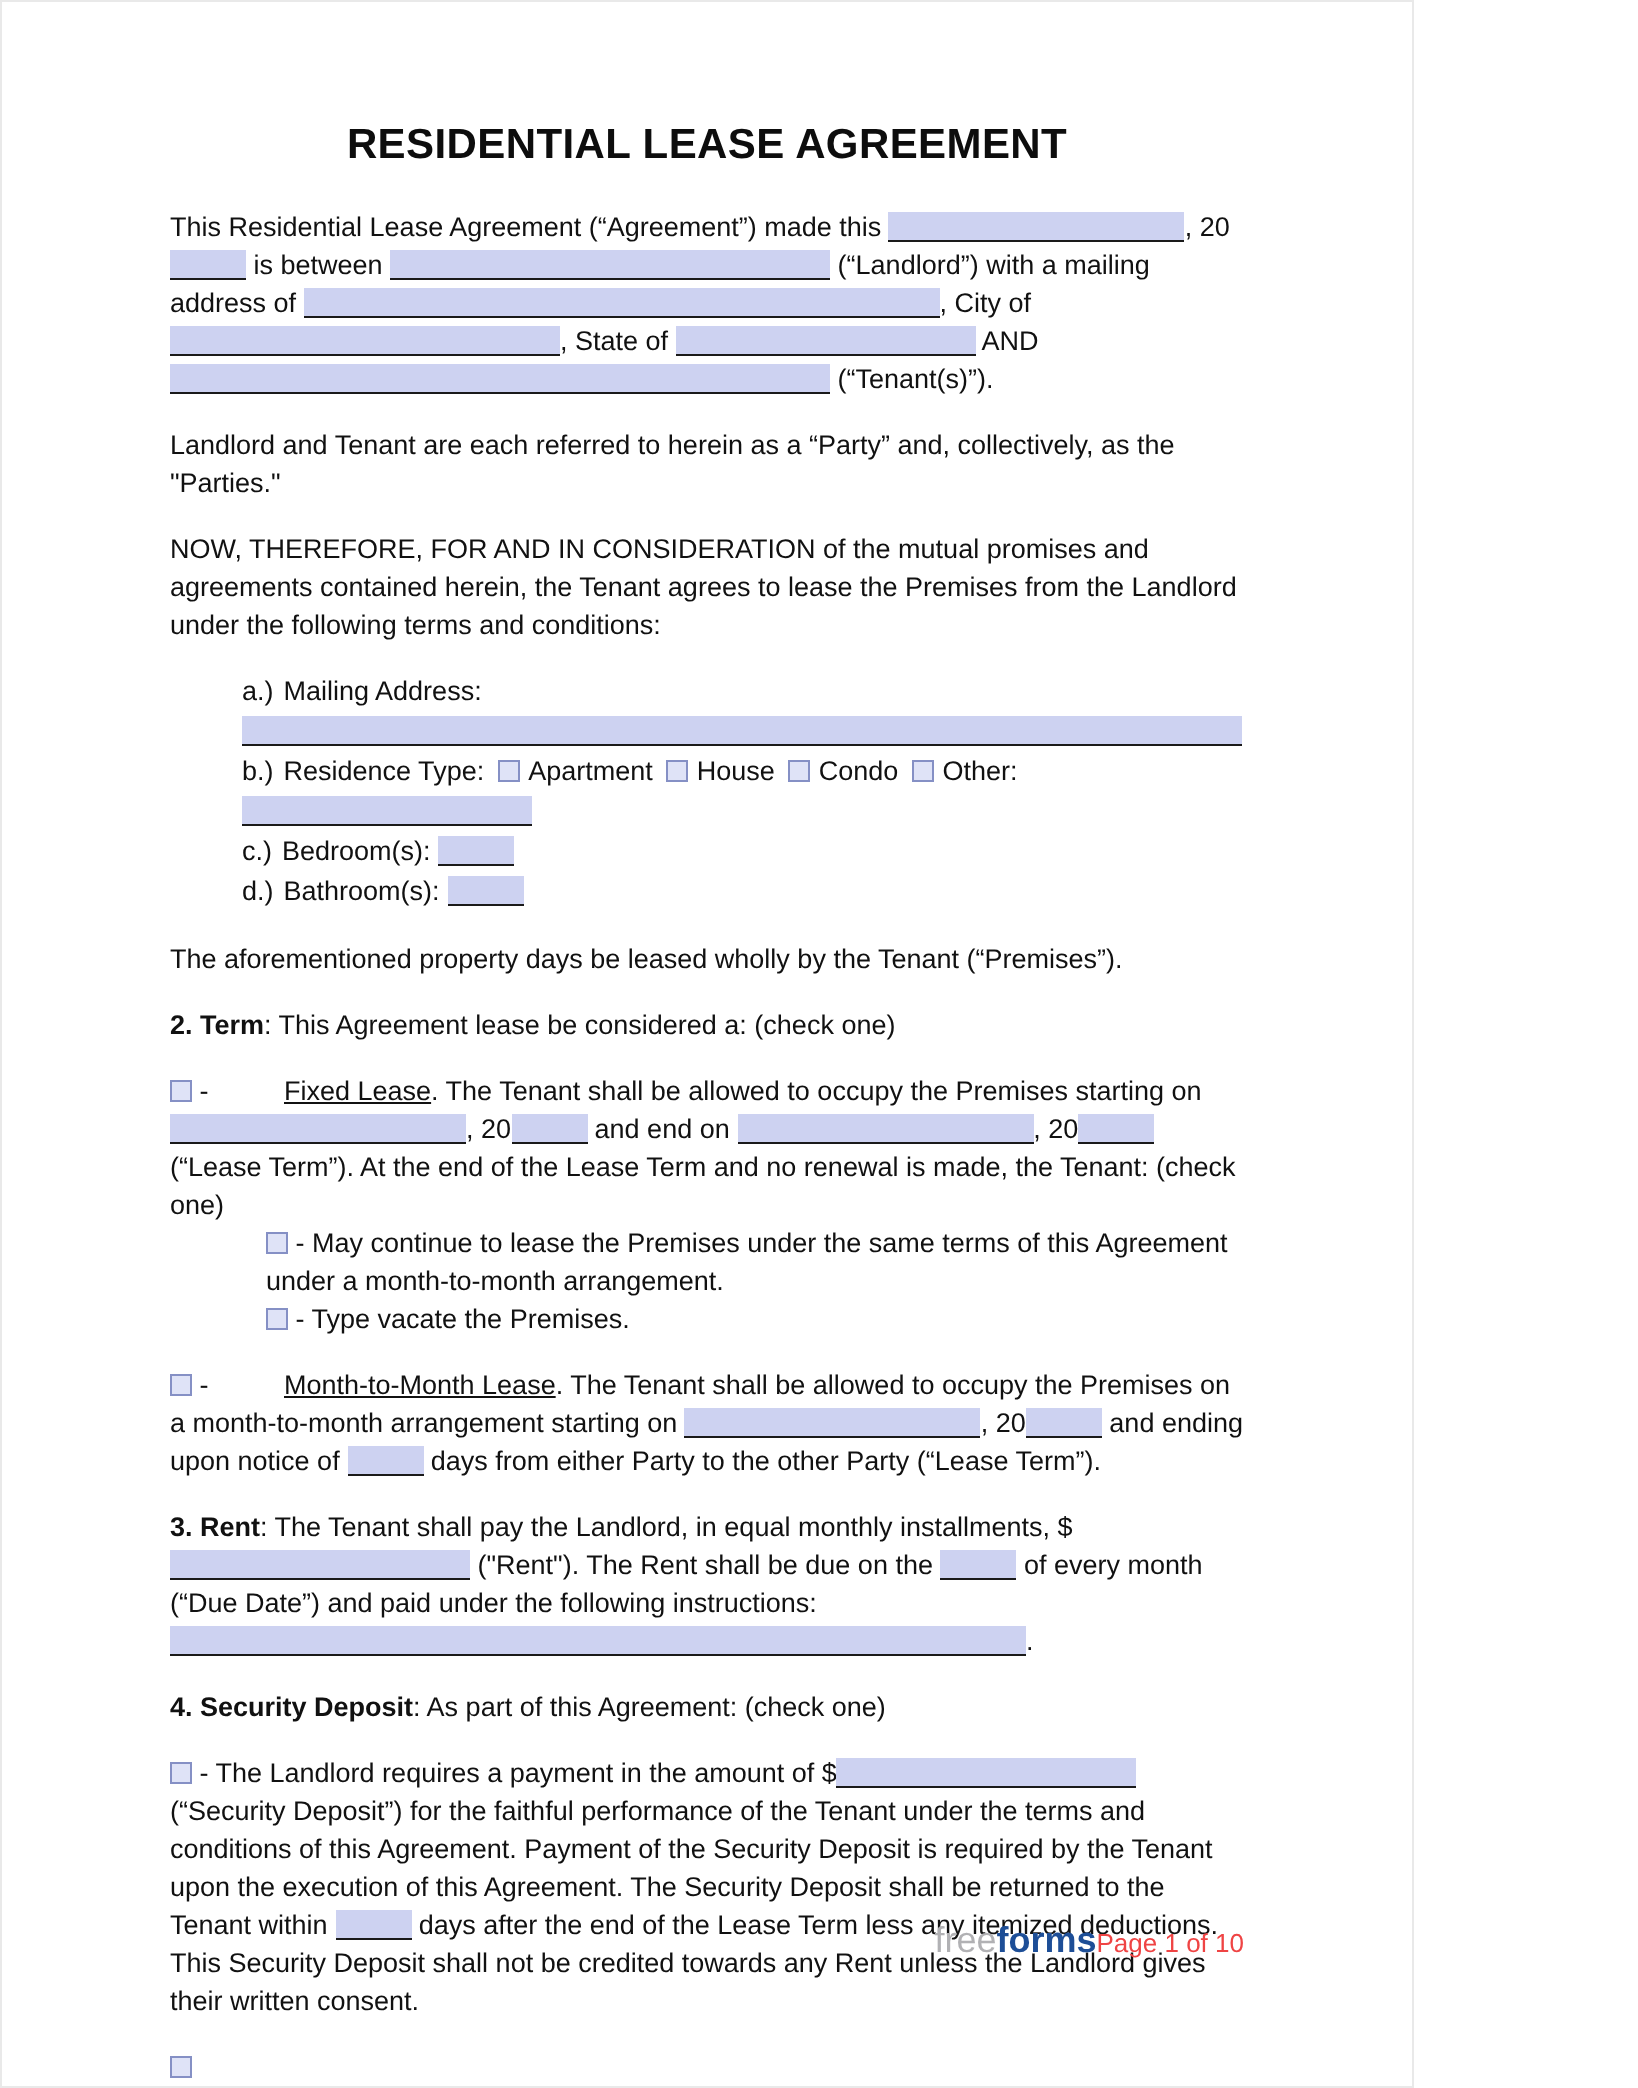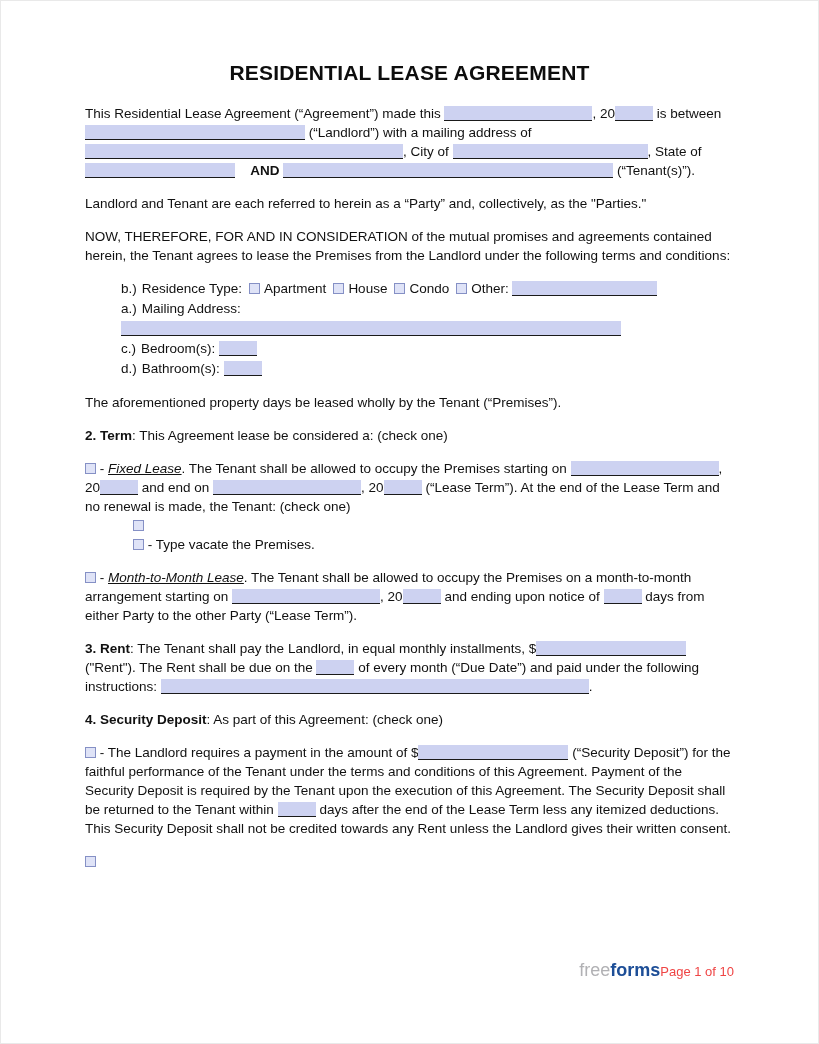--- a/index.html
+++ b/index.html
@@ -3,42 +3,42 @@
 <meta charset="utf-8">
 <style>
   * { box-sizing: border-box; margin: 0; padding: 0; }
   html, body { background: #ffffff; }
   body {
     font-family: "Liberation Sans", "DejaVu Sans", sans-serif;
     color: #111111;
   }
   .page {
     position: relative;
-    width: 819px;
+    width: 707px;
     height: 1044px;
     background: #ffffff;
     border: 1px solid #e9e9e9;
     padding: 62px 84px 0 84px;
     overflow: hidden;
     font-size: 13.5px;
     line-height: 19px;
   }
   .title {
     font-size: 21px;
     font-weight: 700;
     text-align: center;
     letter-spacing: 0.2px;
     margin-bottom: 22px;
     color: #0d0d0d;
   }
   .para { margin-top: 14px; }
   .para.tight { margin-top: 0; }
   b.sec { font-weight: 700; }
-  .bold { font-weight: 700; padding-left: 12px; }
-  .lease-name { font-style: italic; text-decoration: underline; }
+  .bold { font-weight: 400; }
+  .lease-name { text-decoration: underline; margin-left: 34px; }
 
   
   .field {
     display: inline-block;
     height: 15px;
     background: #cdd2f1;
     border-bottom: 1px solid #1a1a1a;
     vertical-align: -3px;
   }
   .w38  { width: 38px; }
@@ -91,34 +91,34 @@
   <h1 class="title">RESIDENTIAL LEASE AGREEMENT</h1>
 
   <p class="para tight"><span>This Residential Lease Agreement (“Agreement”) made this </span><span class="field w148"></span><span>, 20</span><span class="field w38"></span><span> is between </span><span class="field w220"></span><span> (“Landlord”) with a mailing address of </span><span class="field w320"></span><span>, City of </span><span class="field w195"></span><span>, State of </span><span class="field w150"></span><span class="bold"> AND </span><span class="field w330"></span><span> (“Tenant(s)”).</span></p>
 
   <p class="para">Landlord and Tenant are each referred to herein as a “Party” and, collectively, as the "Parties."</p>
 
   <p class="para">NOW, THEREFORE, FOR AND IN CONSIDERATION of the mutual promises and agreements contained herein, the Tenant agrees to lease the Premises from the Landlord under the following terms and conditions:</p>
 
 
   <div class="prop-list">
+    <div class="prop-row"><span class="li-num">a.)</span><span>Mailing Address:</span> <span class="field w500"></span></div>
     <div class="prop-row"><span class="li-num">b.)</span><span>Residence Type:</span><span class="cb opt-cb"></span><span>Apartment</span><span class="cb opt-cb"></span><span>House</span><span class="cb opt-cb"></span><span>Condo</span><span class="cb opt-cb"></span><span>Other:</span> <span class="field w145"></span></div>
-    <div class="prop-row"><span class="li-num">a.)</span><span>Mailing Address:</span> <span class="field w500"></span></div>
     <div class="prop-row"><span class="li-num">c.)</span><span>Bedroom(s):</span> <span class="field w38"></span></div>
     <div class="prop-row"><span class="li-num">d.)</span><span>Bathroom(s):</span> <span class="field w38"></span></div>
   </div>
 
   <p class="para">The aforementioned property days be leased wholly by the Tenant (“Premises”).</p>
 
   <p class="para"><b class="sec">2. Term</b><span>: This Agreement lease be considered a: (check one)</span></p>
 
   <p class="para"><span class="cb"></span><span> - </span><span class="lease-name">Fixed Lease</span><span>. The Tenant shall be allowed to occupy the Premises starting on </span><span class="field w148"></span><span>, 20</span><span class="field w38"></span><span> and end on </span><span class="field w148"></span><span>, 20</span><span class="field w38"></span><span> (“Lease Term”). At the end of the Lease Term and no renewal is made, the Tenant: (check one)</span></p>
 
   <div class="sub-options">
-    <p class="para tight"><span class="cb"></span></p>
+    <p class="para tight"><span class="cb"></span><span> - May continue to lease the Premises under the same terms of this Agreement under a month-to-month arrangement.</span></p>
     <p class="para tight"><span class="cb"></span><span> - Type vacate the Premises.</span></p>
   </div>
 
   <p class="para"><span class="cb"></span><span> - </span><span class="lease-name">Month-to-Month Lease</span><span>. The Tenant shall be allowed to occupy the Premises on a month-to-month arrangement starting on </span><span class="field w148"></span><span>, 20</span><span class="field w38"></span><span> and ending upon notice of </span><span class="field w38"></span><span> days from either Party to the other Party (“Lease Term”).</span></p>
 
   <p class="para"><b class="sec">3. Rent</b><span>: The Tenant shall pay the Landlord, in equal monthly installments, $</span><span class="field w150"></span><span> ("Rent"). The Rent shall be due on the </span><span class="field w38"></span><span> of every month (“Due Date”) and paid under the following instructions: </span><span class="field w430"></span><span>.</span></p>
 
   <p class="para"><b class="sec">4. Security Deposit</b><span>: As part of this Agreement: (check one)</span></p>
 
   <p class="para"><span class="cb"></span><span> - The Landlord requires a payment in the amount of $</span><span class="field w150"></span><span> (“Security Deposit”) for the faithful performance of the Tenant under the terms and conditions of this Agreement. Payment of the Security Deposit is required by the Tenant upon the execution of this Agreement. The Security Deposit shall be returned to the Tenant within </span><span class="field w38"></span><span> days after the end of the Lease Term less any itemized deductions. This Security Deposit shall not be credited towards any Rent unless the Landlord gives their written consent.</span></p>

